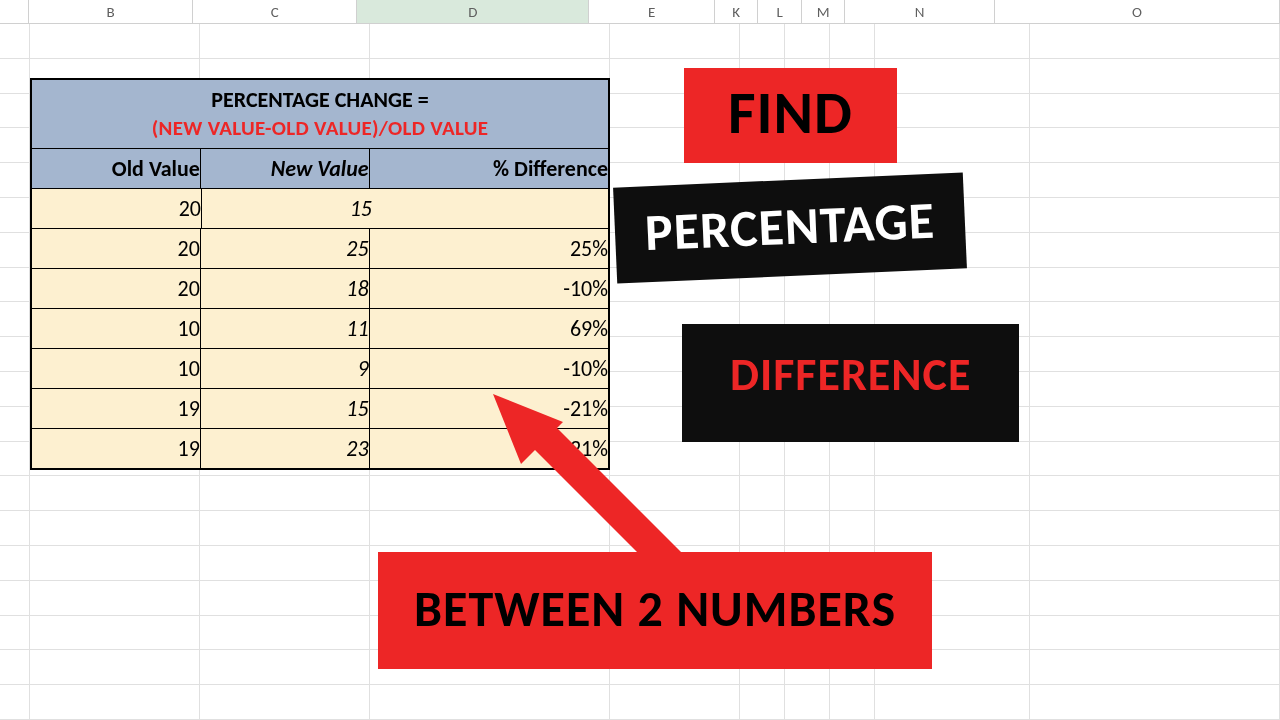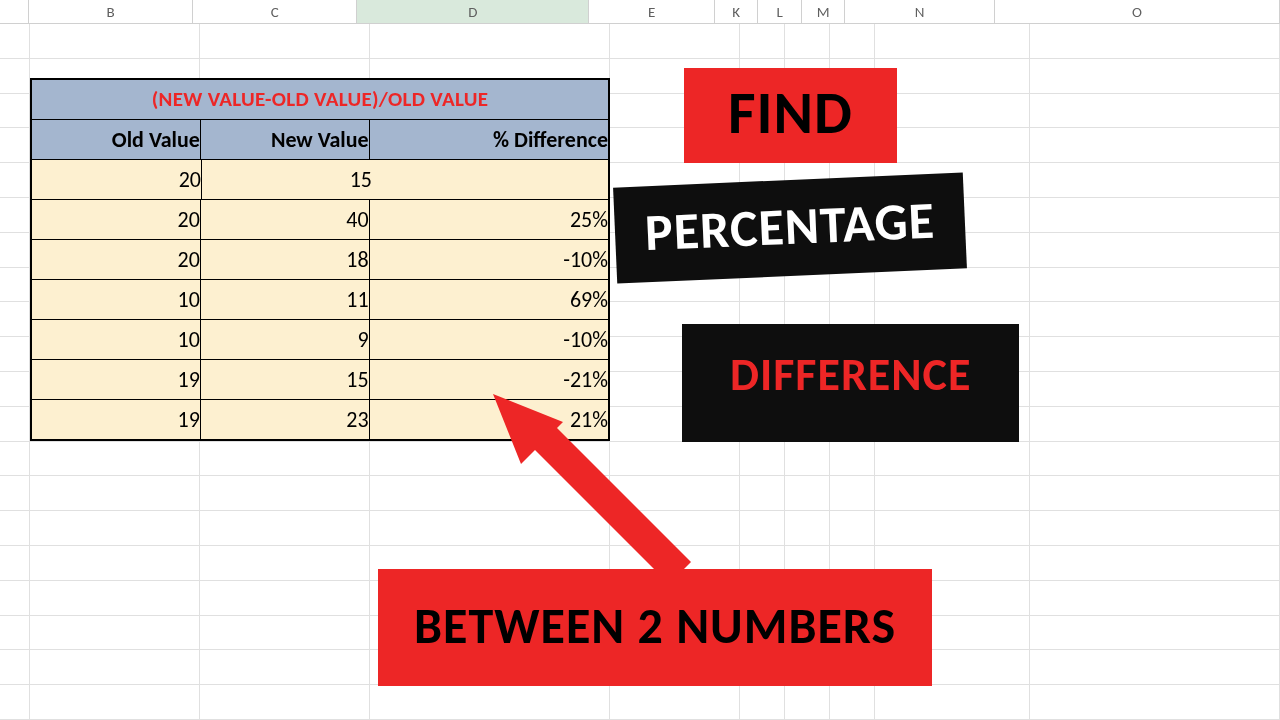--- a/index.html
+++ b/index.html
@@ -76,21 +76,21 @@
     font-size: 22px;
     border-bottom: 1.5px solid #000;
   }
   .th, .td {
     text-align: right;
     padding: 6px 0;
     border-right: 1.5px solid #000;
   }
   .th:last-child, .td:last-child { border-right: none; }
   .c-old { width: 170px; }
-  .c-new { width: 170px; }
+  .c-new { width: 170px; font-style: italic; }
   .c-pct { width: 240px; }
   .trow {
     display: flex;
     background: #fdf0d0;
     font-size: 22px;
     border-bottom: 1.5px solid #000;
   }
   .trow:last-child { border-bottom: none; }
 
   
@@ -100,21 +100,21 @@
     white-space: nowrap;
     letter-spacing: 1px;
   }
   .banner-red { background: #ed2626; color: #000; }
   .banner-black-white { background: #0e0e0e; color: #fff; }
   .banner-black-red { background: #0e0e0e; color: #ed2626; }
 
   #ban-find { left: 684px; top: 44px; font-size: 60px; padding: 8px 44px 14px; }
   #ban-percentage { left: 615px; top: 156px; font-size: 52px; padding: 14px 30px 18px; transform: rotate(-2.5deg); }
   #ban-difference { left: 682px; top: 300px; font-size: 46px; padding: 22px 48px 40px; }
-  #ban-between { left: 378px; top: 545px; font-size: 50px; padding: 26px 36px 30px; }
+  #ban-between { left: 378px; top: 528px; font-size: 50px; padding: 26px 36px 30px; }
 
   
   .arrow {
     position: absolute;
     left: 493px;
     top: 370px;
     width: 200px;
     height: 190px;
     pointer-events: none;
   }
@@ -376,35 +376,36 @@
         <div class="gcell" style="width: 45px;"></div>
         <div class="gcell" style="width: 45px;"></div>
         <div class="gcell" style="width: 45px;"></div>
         <div class="gcell" style="width: 155px;"></div>
         <div class="gcell" style="width: 250px;"></div>
       </div>
     </div>
 
   <div class="table-wrap">
     <div class="formula-title">
+      <div class="ln1">PERCENTAGE CHANGE =</div>
       <div class="ln2">(NEW VALUE-OLD VALUE)/OLD VALUE</div>
     </div>
     <div class="thead">
       <div class="th c-old">Old Value</div>
       <div class="th c-new">New Value</div>
       <div class="th c-pct">% Difference</div>
     </div>
     <div id="tbody">
         <div class="trow">
           <div class="td c-old">20</div>
           <div class="td c-new">15</div>
         </div>
         <div class="trow">
           <div class="td c-old">20</div>
-          <div class="td c-new">40</div>
+          <div class="td c-new">25</div>
           <div class="td c-pct">25%</div>
         </div>
         <div class="trow">
           <div class="td c-old">20</div>
           <div class="td c-new">18</div>
           <div class="td c-pct">-10%</div>
         </div>
         <div class="trow">
           <div class="td c-old">10</div>
           <div class="td c-new">11</div>

